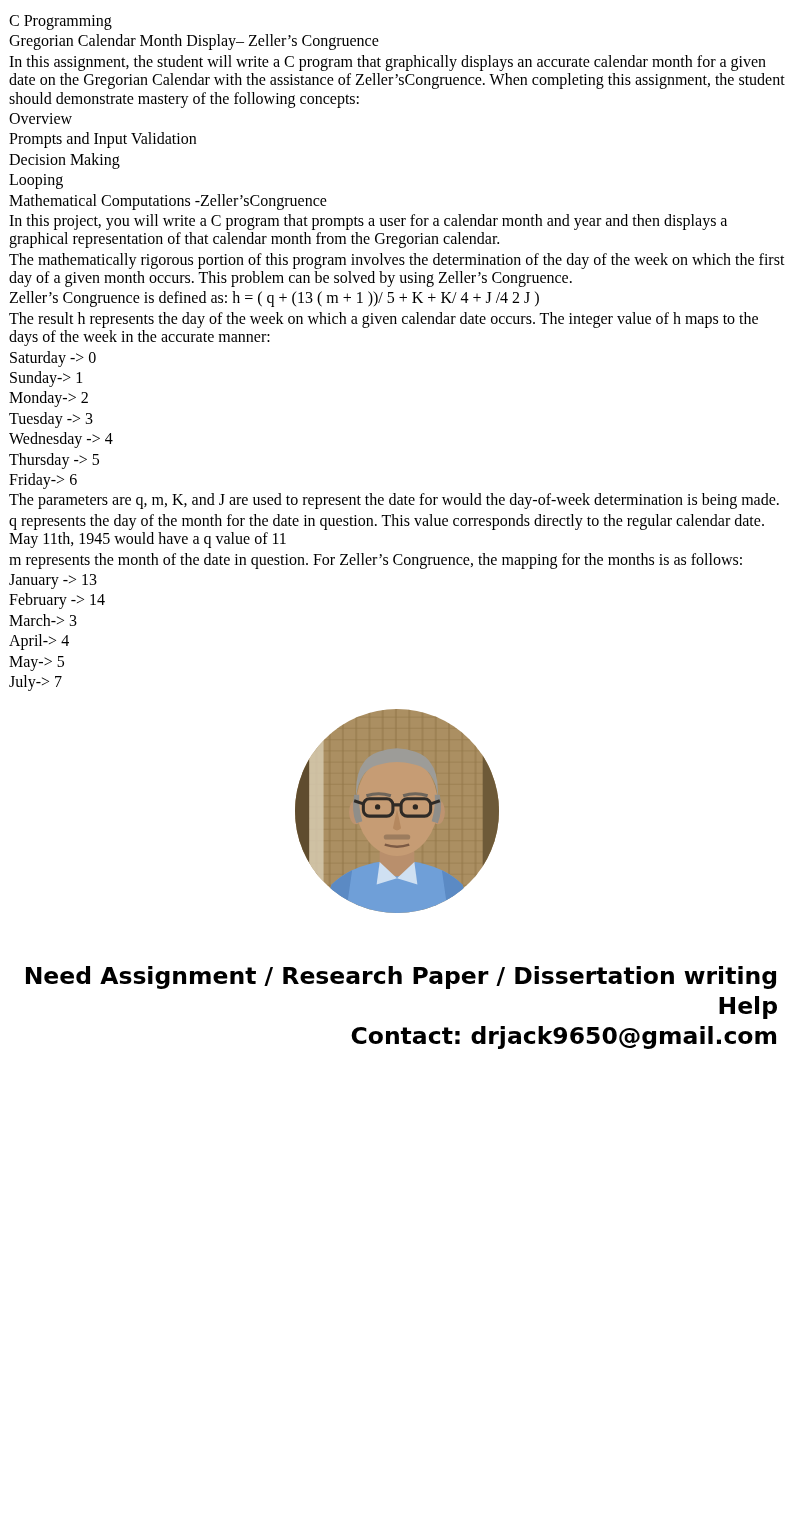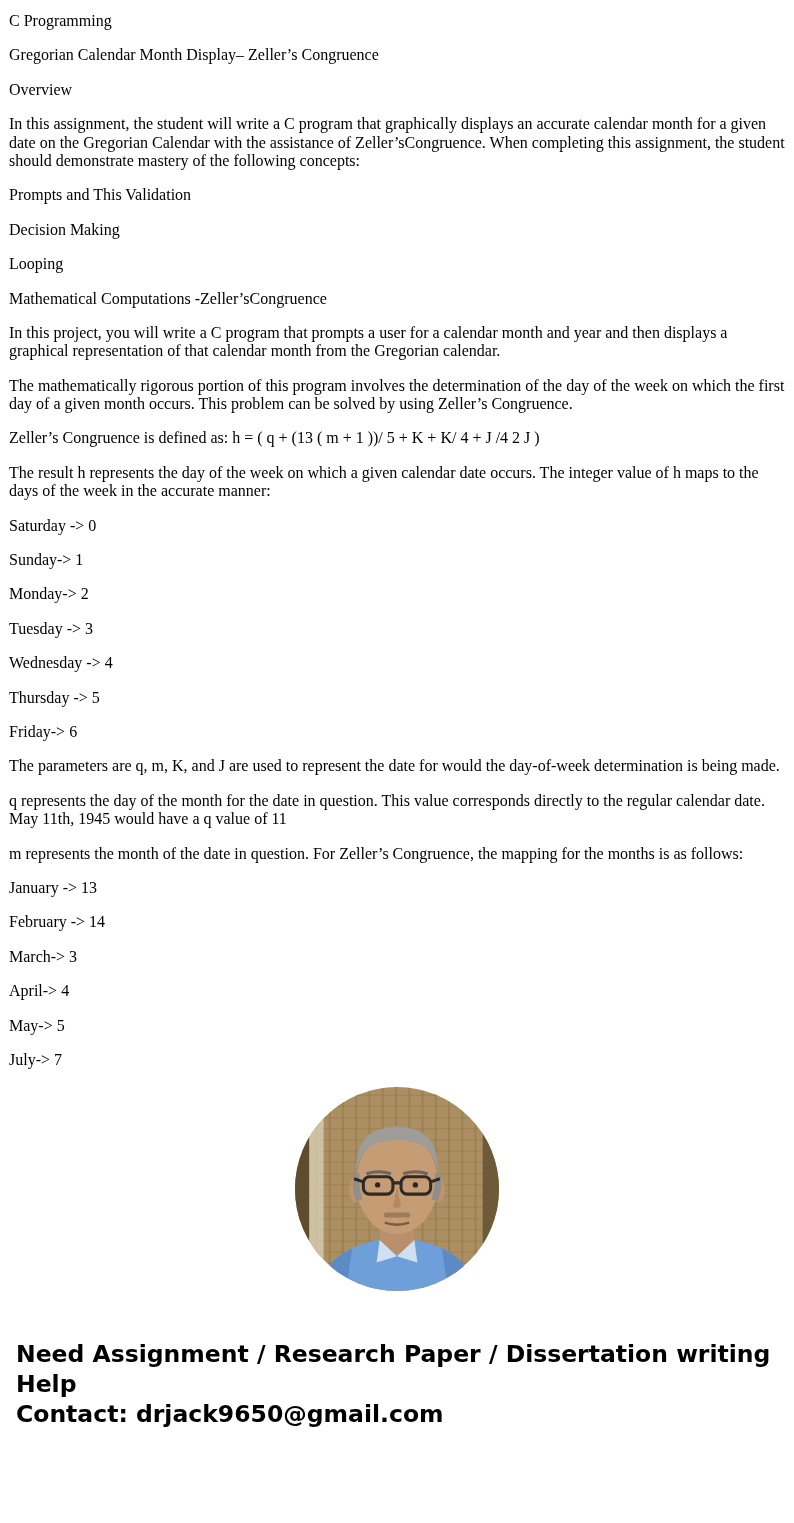--- a/index.html
+++ b/index.html
@@ -13,56 +13,56 @@
     min-height: 1523px;
     font-family: "Liberation Serif", serif;
     font-size: 16px;
     line-height: 1.15;
     box-sizing: border-box;
   }
   .doc {
     padding: 8px 9px 0 9px;
   }
   .doc p {
-    margin: 16px 0;
+    margin: 2px 0;
   }
   .doc p:first-child {
     margin-top: 4px;
   }
   figure.portrait {
     margin: 18px auto 0 auto;
     width: 204px;
     height: 204px;
   }
   .portrait-frame {
     width: 204px;
     height: 204px;
     border-radius: 50%;
     overflow: hidden;
   }
   .footer {
     margin-top: 48px;
     padding: 0 16px 20px 16px;
-    text-align: left;
+    text-align: right;
     font-family: "DejaVu Sans", sans-serif;
     font-weight: bold;
     font-size: 23.5px;
     line-height: 30px;
     color: #000000;
   }
 </style>
 </head>
 <body>
 
 <main class="doc">
   <p>C Programming</p>
   <p>Gregorian Calendar Month Display– Zeller’s Congruence</p>
+  <p>In this assignment, the student will write a C program that graphically displays an accurate calendar month for a given date on the Gregorian Calendar with the assistance of Zeller’sCongruence. When completing this assignment, the student should demonstrate mastery of the following concepts:</p>
   <p>Overview</p>
-  <p>In this assignment, the student will write a C program that graphically displays an accurate calendar month for a given date on the Gregorian Calendar with the assistance of Zeller’sCongruence. When completing this assignment, the student should demonstrate mastery of the following concepts:</p>
-  <p>Prompts and This Validation</p>
+  <p>Prompts and Input Validation</p>
   <p>Decision Making</p>
   <p>Looping</p>
   <p>Mathematical Computations -Zeller’sCongruence</p>
   <p>In this project, you will write a C program that prompts a user for a calendar month and year and then displays a graphical representation of that calendar month from the Gregorian calendar.</p>
   <p>The mathematically rigorous portion of this program involves the determination of the day of the week on which the first day of a given month occurs. This problem can be solved by using Zeller’s Congruence.</p>
   <p>Zeller’s Congruence is defined as: h = ( q + (13 ( m + 1 ))/ 5 + K + K/ 4 + J /4 2 J )</p>
   <p>The result h represents the day of the week on which a given calendar date occurs. The integer value of h maps to the days of the week in the accurate manner:</p>
   <p>Saturday -&gt; 0</p>
   <p>Sunday-&gt; 1</p>
   <p>Monday-&gt; 2</p>

